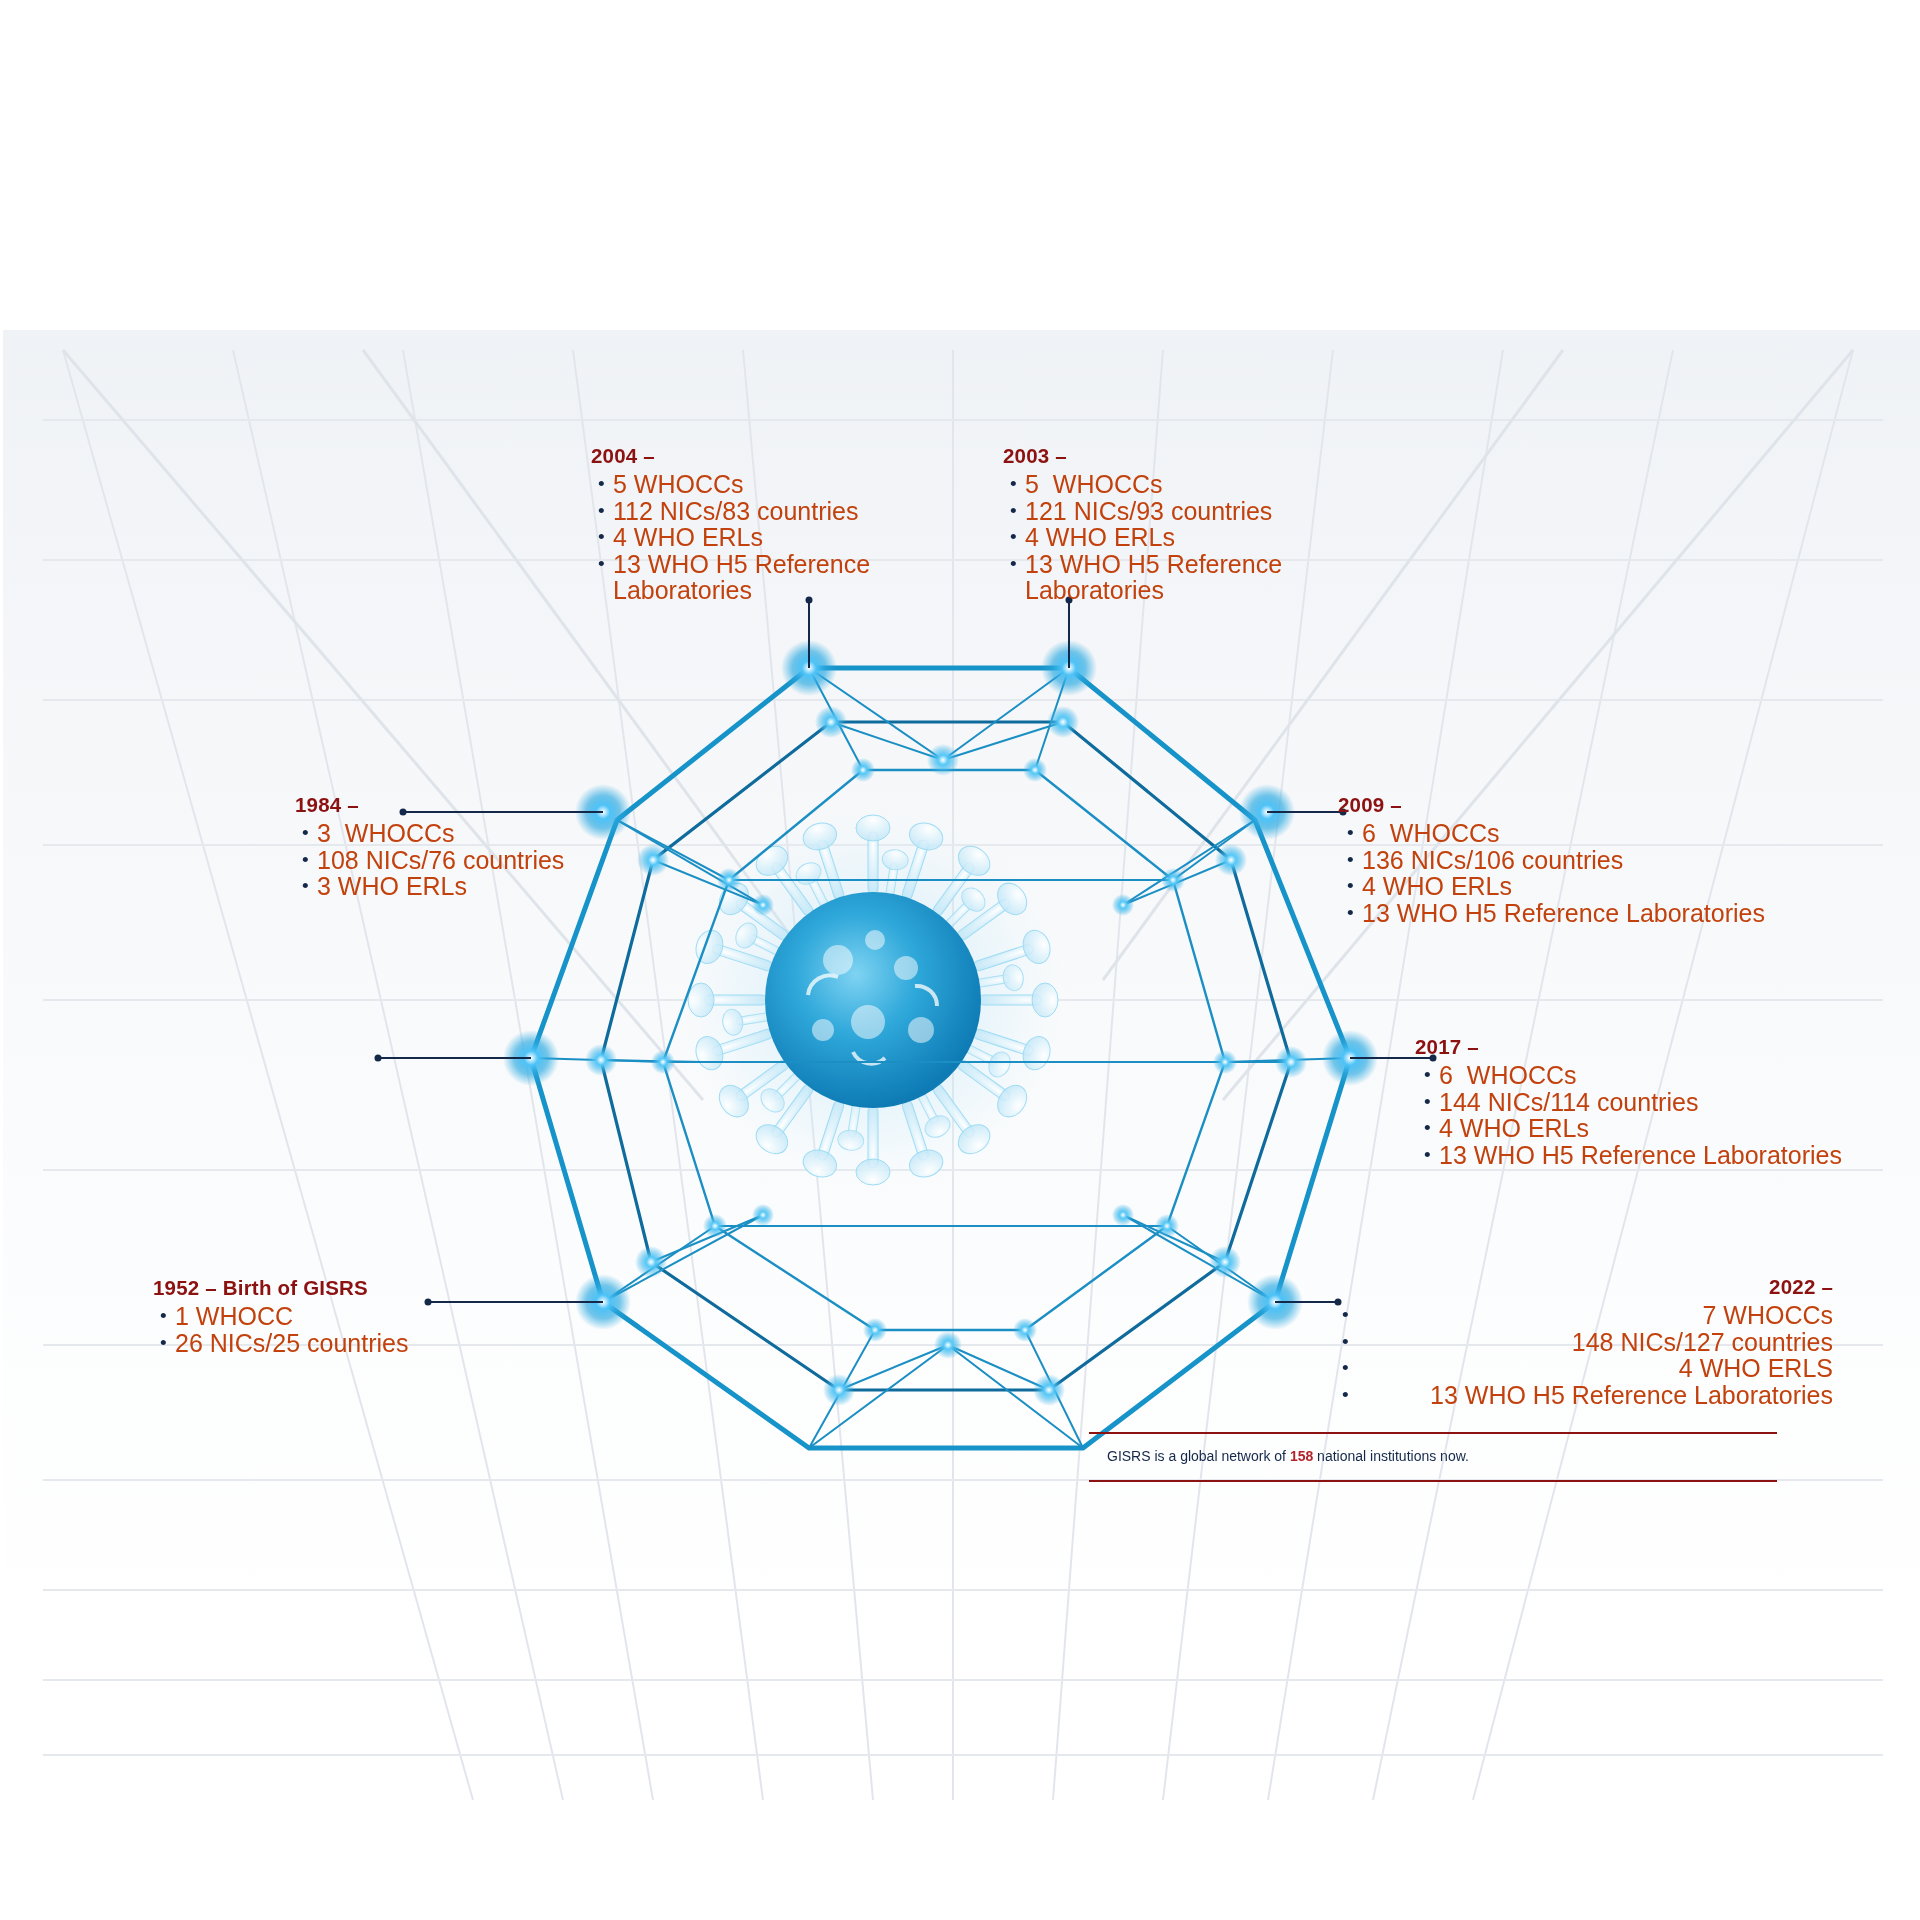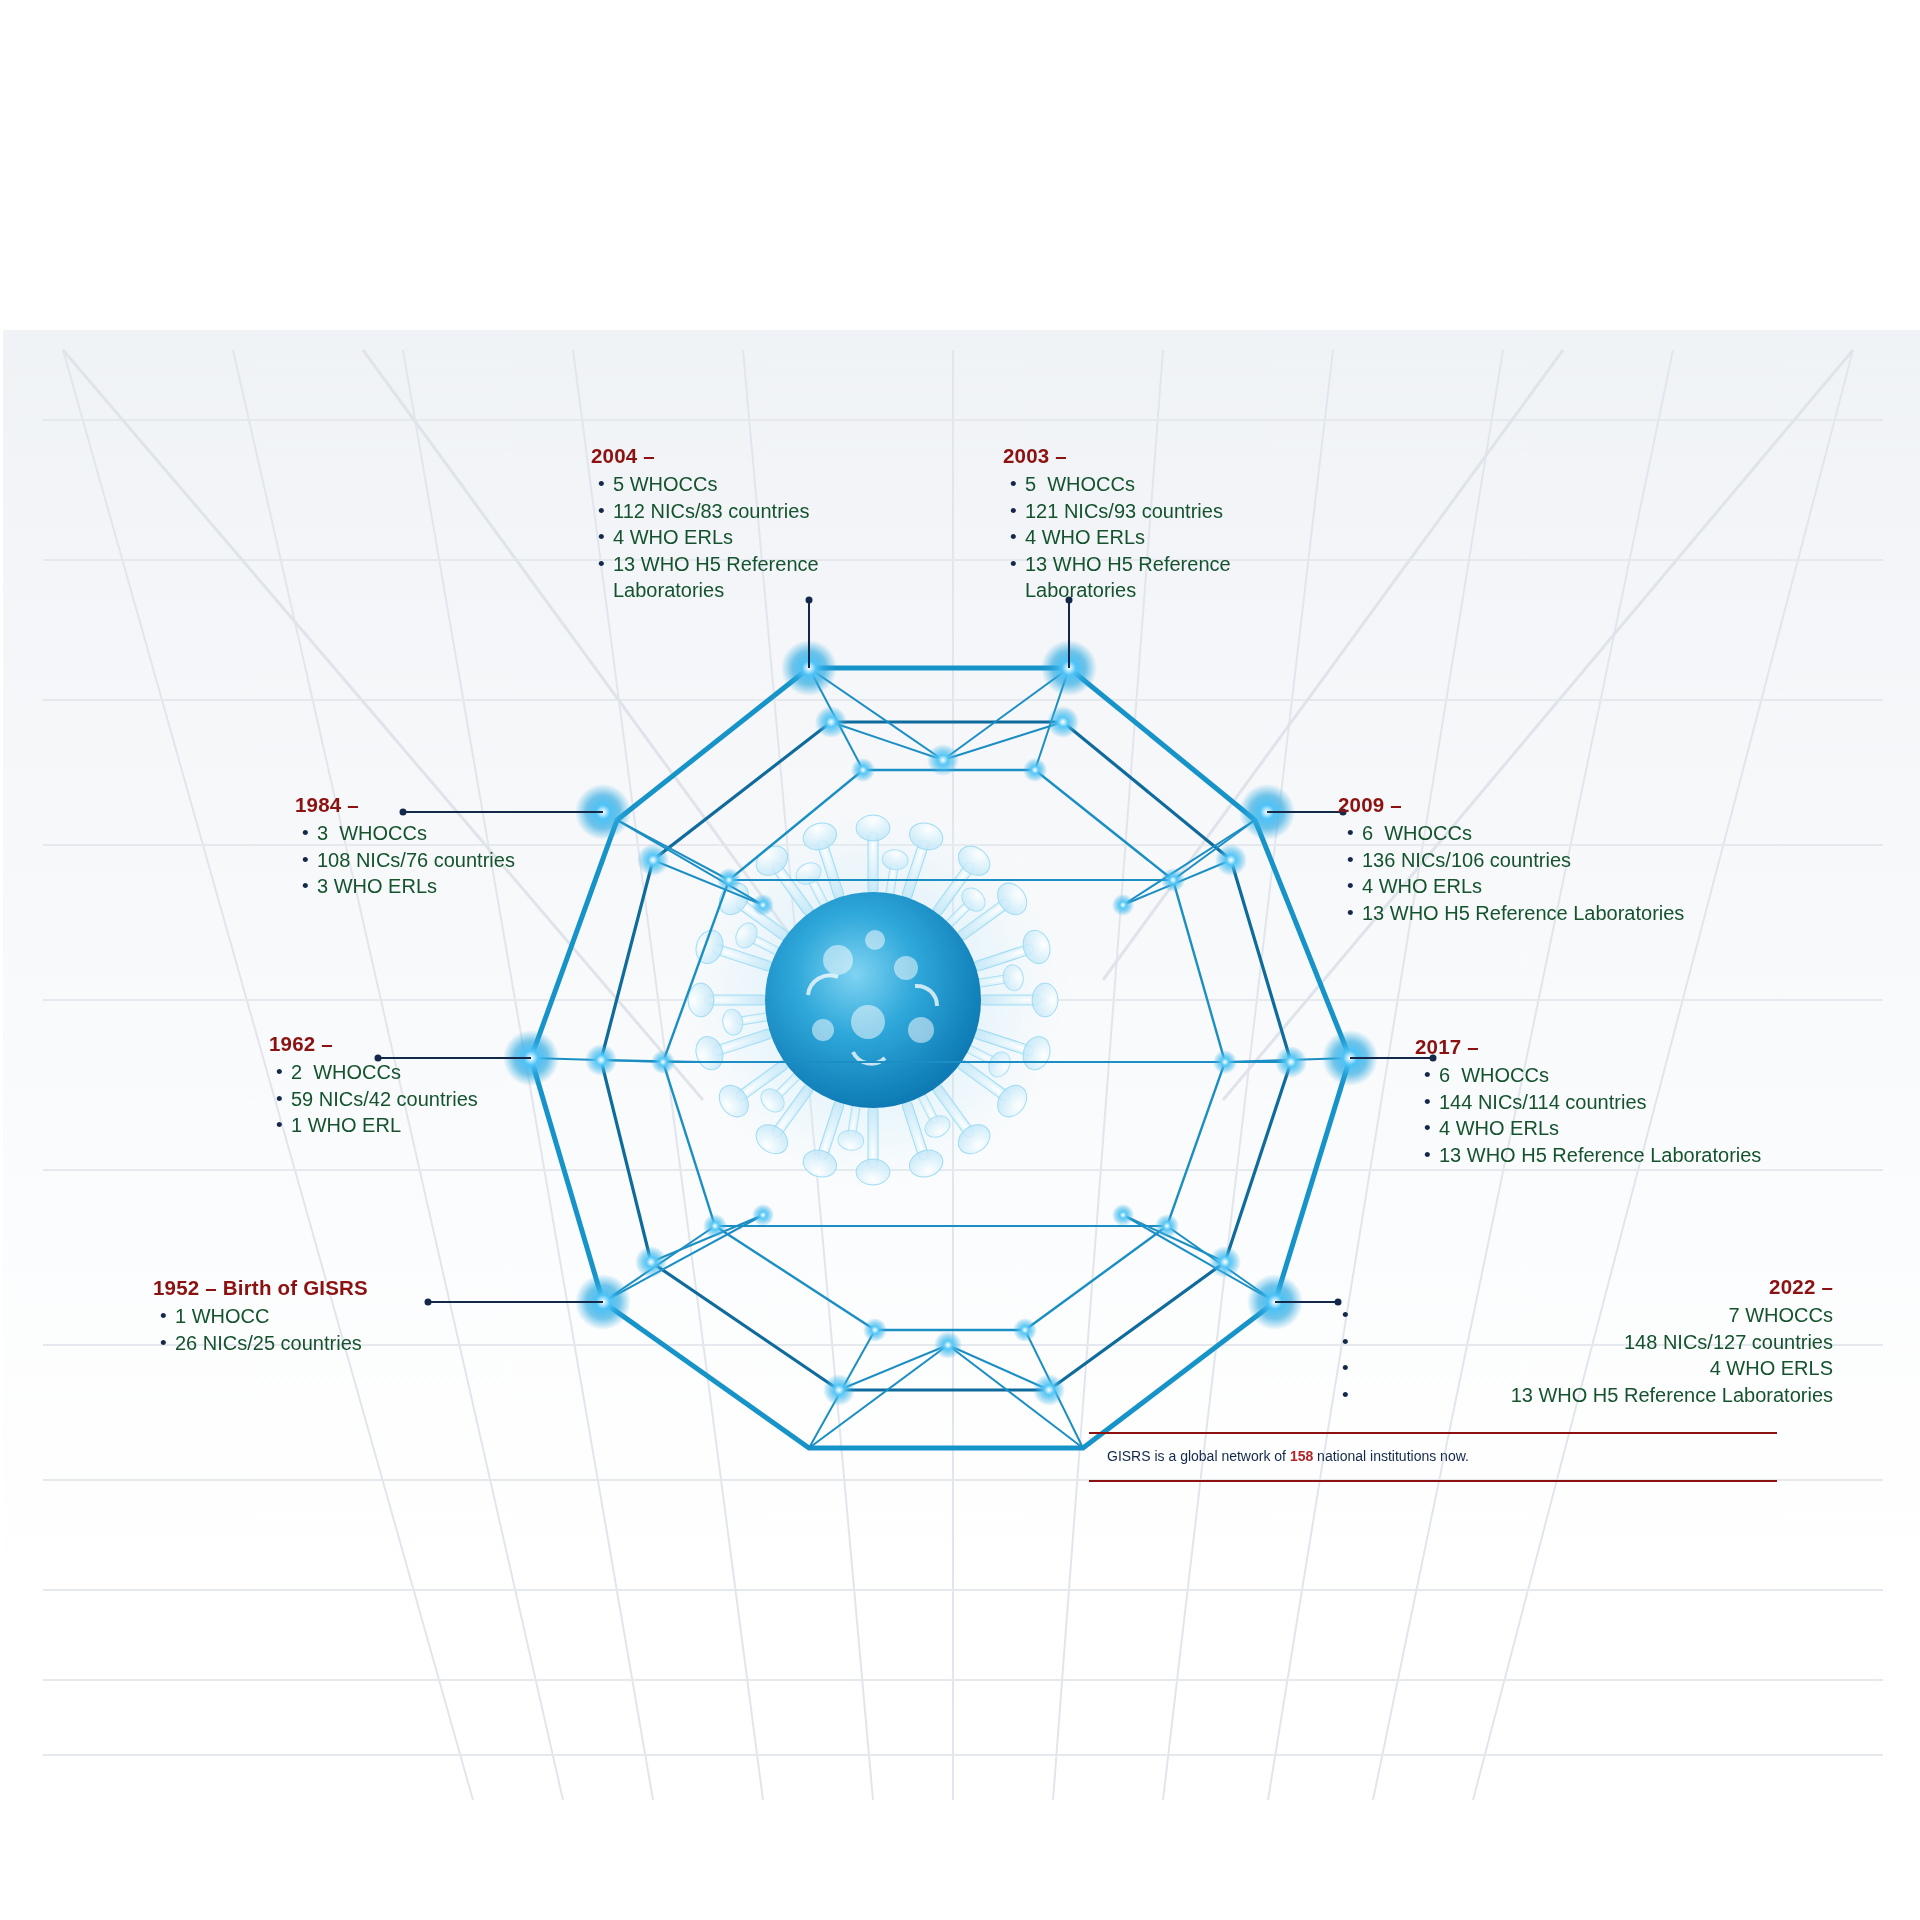--- a/index.html
+++ b/index.html
@@ -31,23 +31,23 @@
     font-weight:bold;
     font-size:20.5px;
     letter-spacing:.2px;
     margin-bottom:3px;
     white-space:nowrap;
   }
   .callout ul{
     margin:0;padding:0 0 0 22px;list-style:none;
   }
   .callout li{
-    font-size:20px;
+    font-size:25px;
     line-height:26.5px;
-    color:#14532d;
+    color:#c2410c;
     position:relative;
     white-space:pre-wrap;
   }
   .callout li:before{
     content:"\2022";
     position:absolute;left:-15px;top:0;
     color:#14284a;font-size:19px;
   }
   .callout.right ul{padding-left:24px;}
   .callout.right .year{margin-left:0;}
@@ -419,28 +419,20 @@
   <div class="callout right" id="c2012">
     <div class="year">2009 –</div>
     <ul>
       <li>6  WHOCCs</li>
       <li>136 NICs/106 countries</li>
       <li>4 WHO ERLs</li>
       <li>13 WHO H5 Reference Laboratories</li>
     </ul>
   </div>
 
-  <div class="callout" id="c1962">
-    <div class="year">1962 –</div>
-    <ul>
-      <li>2  WHOCCs</li>
-      <li>59 NICs/42 countries</li>
-      <li>1 WHO ERL</li>
-    </ul>
-  </div>
 
   <div class="callout right" id="c2017">
     <div class="year">2017 –</div>
     <ul>
       <li>6  WHOCCs</li>
       <li>144 NICs/114 countries</li>
       <li>4 WHO ERLs</li>
       <li>13 WHO H5 Reference Laboratories</li>
     </ul>
   </div>

